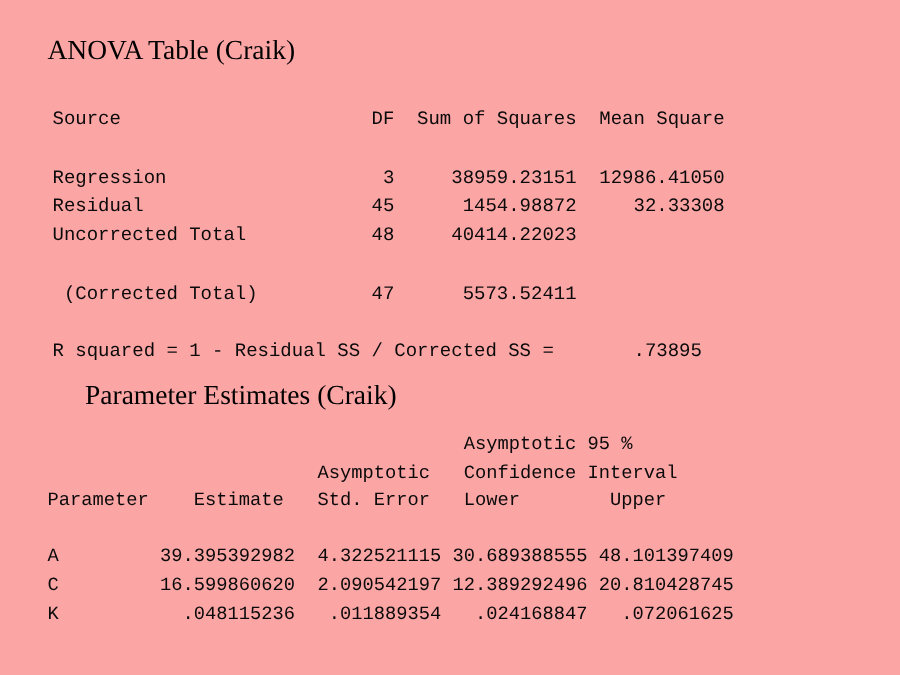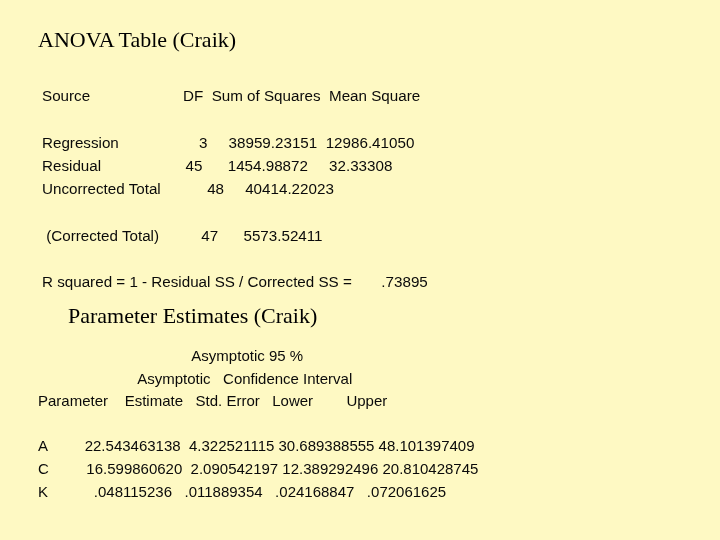--- a/index.html
+++ b/index.html
@@ -36,21 +36,21 @@
   }
   #param-heading {
     left: 36px;
     top: 303px;
     margin-left: 32px;
   }
 
   
   .mono-block {
     position: absolute;
-    font-family: Liberation Sans, sans-serif;
+    font-family: Liberation Mono, monospace;
     font-size: 15.2px;
     line-height: 23.3px;
     color: #0a0a0a;
     white-space: pre;
     letter-spacing: 0px;
     margin: 0;
     -webkit-font-smoothing: none;
   }
   #anova-output {
     left: 42px;
@@ -59,37 +59,37 @@
   #param-output {
     left: 38px;
     top: 345px;
     font-size: 15.0px;
     line-height: 22.6px;
   }
 </style>
 </head>
 <body>
 
-<div class="slide" style="background: #fef9c3;">
+<div class="slide" style="background: #fca5a5;">
 
   <div class="heading" id="anova-heading">ANOVA Table (Craik)</div>
 
   <pre class="mono-block" id="anova-output">Source                      DF  Sum of Squares  Mean Square
 
 Regression                   3     38959.23151  12986.41050
 Residual                    45      1454.98872     32.33308
 Uncorrected Total           48     40414.22023
 
  (Corrected Total)          47      5573.52411
 
 R squared = 1 - Residual SS / Corrected SS =       .73895</pre>
 
   <div class="heading" id="param-heading">Parameter Estimates (Craik)</div>
 
   <pre class="mono-block" id="param-output">                                     Asymptotic 95 %
                         Asymptotic   Confidence Interval
 Parameter    Estimate   Std. Error   Lower        Upper
 
-A         22.543463138  4.322521115 30.689388555 48.101397409
+A         39.395392982  4.322521115 30.689388555 48.101397409
 C         16.599860620  2.090542197 12.389292496 20.810428745
 K           .048115236   .011889354   .024168847   .072061625</pre>
 
 </div>
 
 </body></html>

